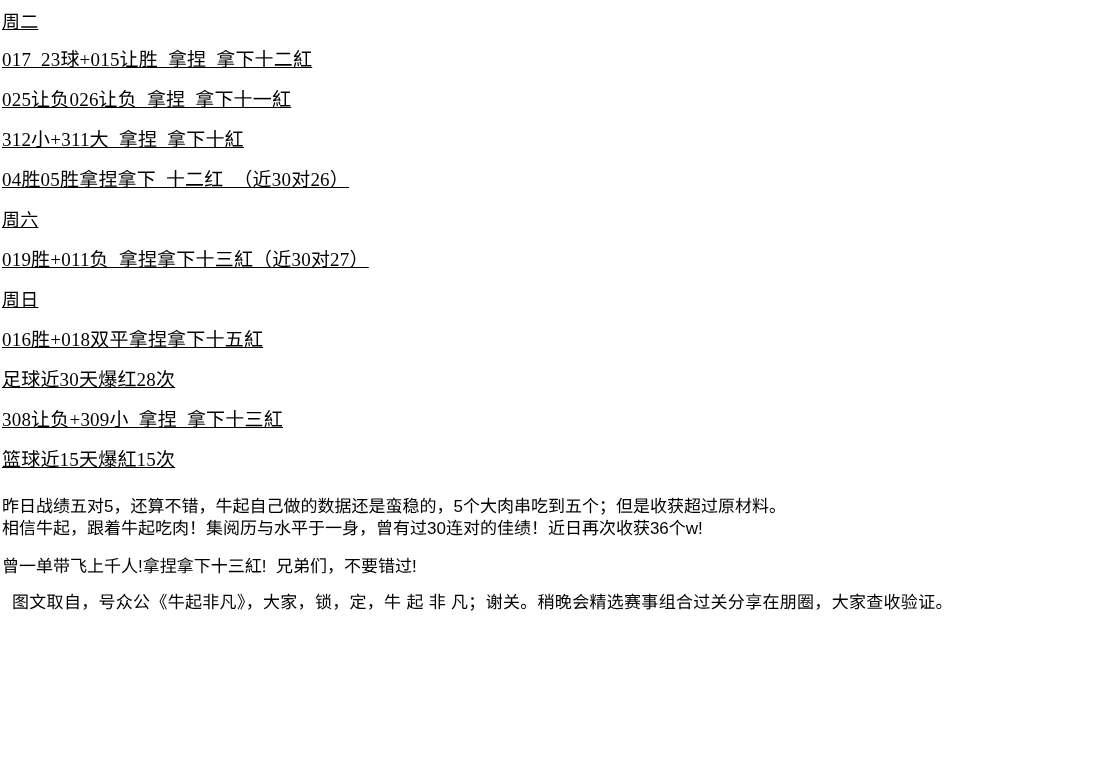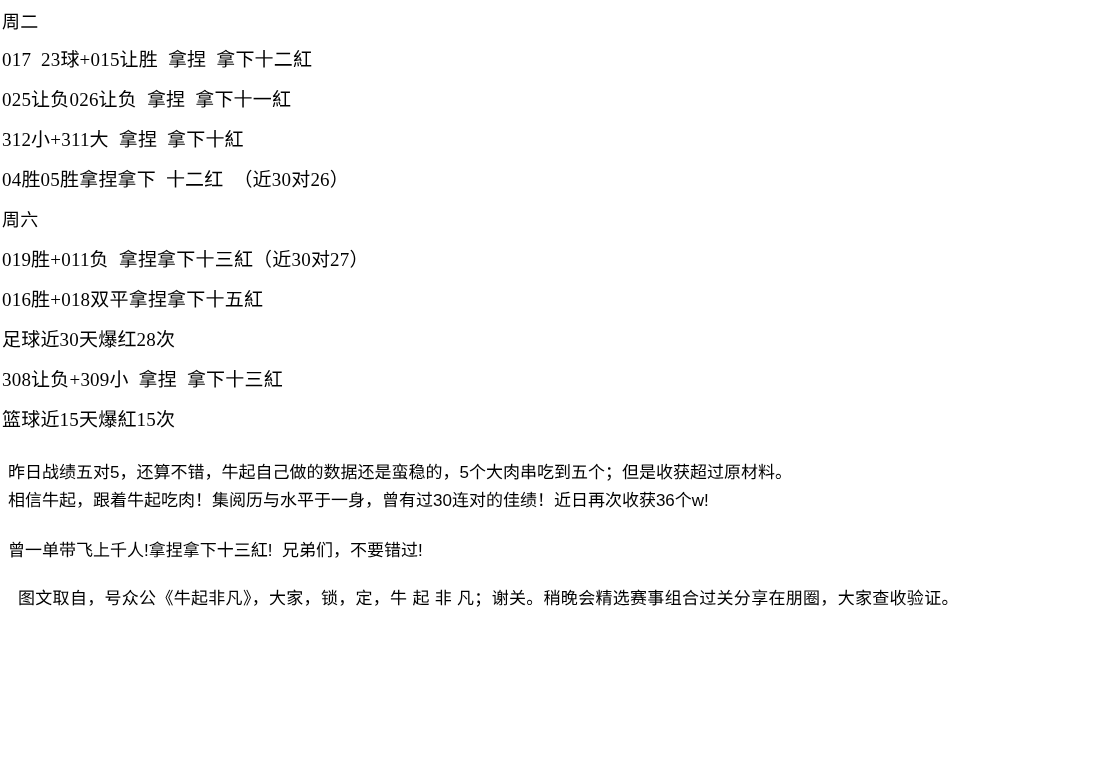--- a/index.html
+++ b/index.html
@@ -32,37 +32,38 @@
     list-style: none;
   }
   .tip-line {
     margin: 0;
     padding: 0 0 0 2px;
     font-family: "Liberation Serif", "DejaVu Serif", serif;
     font-size: 19px;
     line-height: 40px;
     white-space: pre;
     letter-spacing: 0.2px;
+    text-decoration: underline;
   }
   .tip-line.day {
     font-size: 18px;
   }
 
   
   .tip-line:first-child {
     line-height: 36px;
   }
 
   
   .promo-block {
     margin: 0;
     padding: 0 0 0 2px;
   }
   .promo-para {
-    margin: 6px;
+    margin: 0;
     padding: 0;
     font-family: "Liberation Sans", "DejaVu Sans", sans-serif;
     font-size: 17px;
     line-height: 22px;
     white-space: pre;
     letter-spacing: 0px;
   }
   .promo-gap {
     height: 16px;
   }
@@ -83,20 +84,21 @@
   <div class="spacer-top"></div>
 
   <div class="tip-list">
     <div class="tip-line day">周二</div>
     <div class="tip-line">017  23球+015让胜  拿捏  拿下十二紅</div>
     <div class="tip-line">025让负026让负  拿捏  拿下十一紅</div>
     <div class="tip-line">312小+311大  拿捏  拿下十紅</div>
     <div class="tip-line">04胜05胜拿捏拿下  十二红  （近30对26）</div>
     <div class="tip-line day">周六</div>
     <div class="tip-line">019胜+011负  拿捏拿下十三紅（近30对27）</div>
+    <div class="tip-line day">周日</div>
     <div class="tip-line">016胜+018双平拿捏拿下十五紅</div>
     <div class="tip-line">足球近30天爆红28次</div>
     <div class="tip-line">308让负+309小  拿捏  拿下十三紅</div>
     <div class="tip-line">篮球近15天爆紅15次</div>
   </div>
 
   <div class="promo-gap"></div>
 
   <div class="promo-block">
     <div class="promo-para">昨日战绩五对5，还算不错，牛起自己做的数据还是蛮稳的，5个大肉串吃到五个；但是收获超过原材料。</div>

